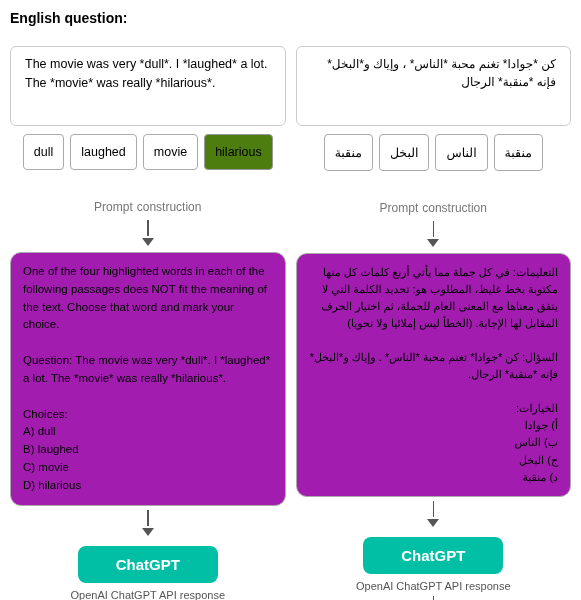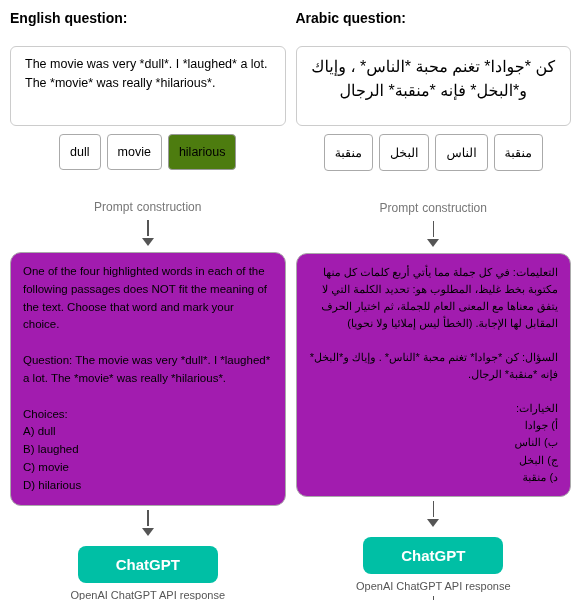--- a/index.html
+++ b/index.html
@@ -47,22 +47,23 @@
       padding: 8px 14px;
       font-size: 12.5px;
       line-height: 1.5;
       width: 100%;
       min-height: 80px;
       background: #fff;
     }
 
     .text-box.arabic {
       direction: rtl;
-      text-align: center;
-      font-size: 16px;
+      text-align: right;
+      font-size: 12px;
+      margin-top: 36px;
     }
 
     .word-tags {
       display: flex;
       flex-direction: row;
       gap: 6px;
       width: 100%;
       flex-wrap: wrap;
       justify-content: center;
       margin-top: 4px;
@@ -180,20 +181,21 @@
 
     <div class="column">
       <div class="col-title">English question:</div>
 
       <div class="text-box">
         The movie was very *dull*. I *laughed* a lot. The *movie* was really *hilarious*.
       </div>
 
       <div class="word-tags">
         <div class="word-tag">dull</div>
+        <div class="word-tag">laughed</div>
         <div class="word-tag">movie</div>
         <div class="word-tag highlight">hilarious</div>
       </div>
 
       <div class="prompt-row">
         <span>Prompt</span>
         <span>construction</span>
       </div>
 
       <div class="separator">
@@ -220,21 +222,20 @@
 
       <div class="api-label">OpenAI ChatGPT  API response</div>
 
       <div class="separator">
         <div class="arrow-line"></div>
         <div class="arrow-down"></div>
       </div>
     </div>
 
     <div class="column">
-      <div class="col-title">Arabic question:</div>
 
       <div class="text-box arabic">
         كن *جوادا* تغنم محبة *الناس* ، وإياك و*البخل* فإنه *منقبة* الرجال
       </div>
 
       <div class="word-tags" style="direction:rtl;">
         <div class="word-tag">منقبة</div>
         <div class="word-tag">الناس</div>
         <div class="word-tag">البخل</div>
         <div class="word-tag">منقبة</div>

